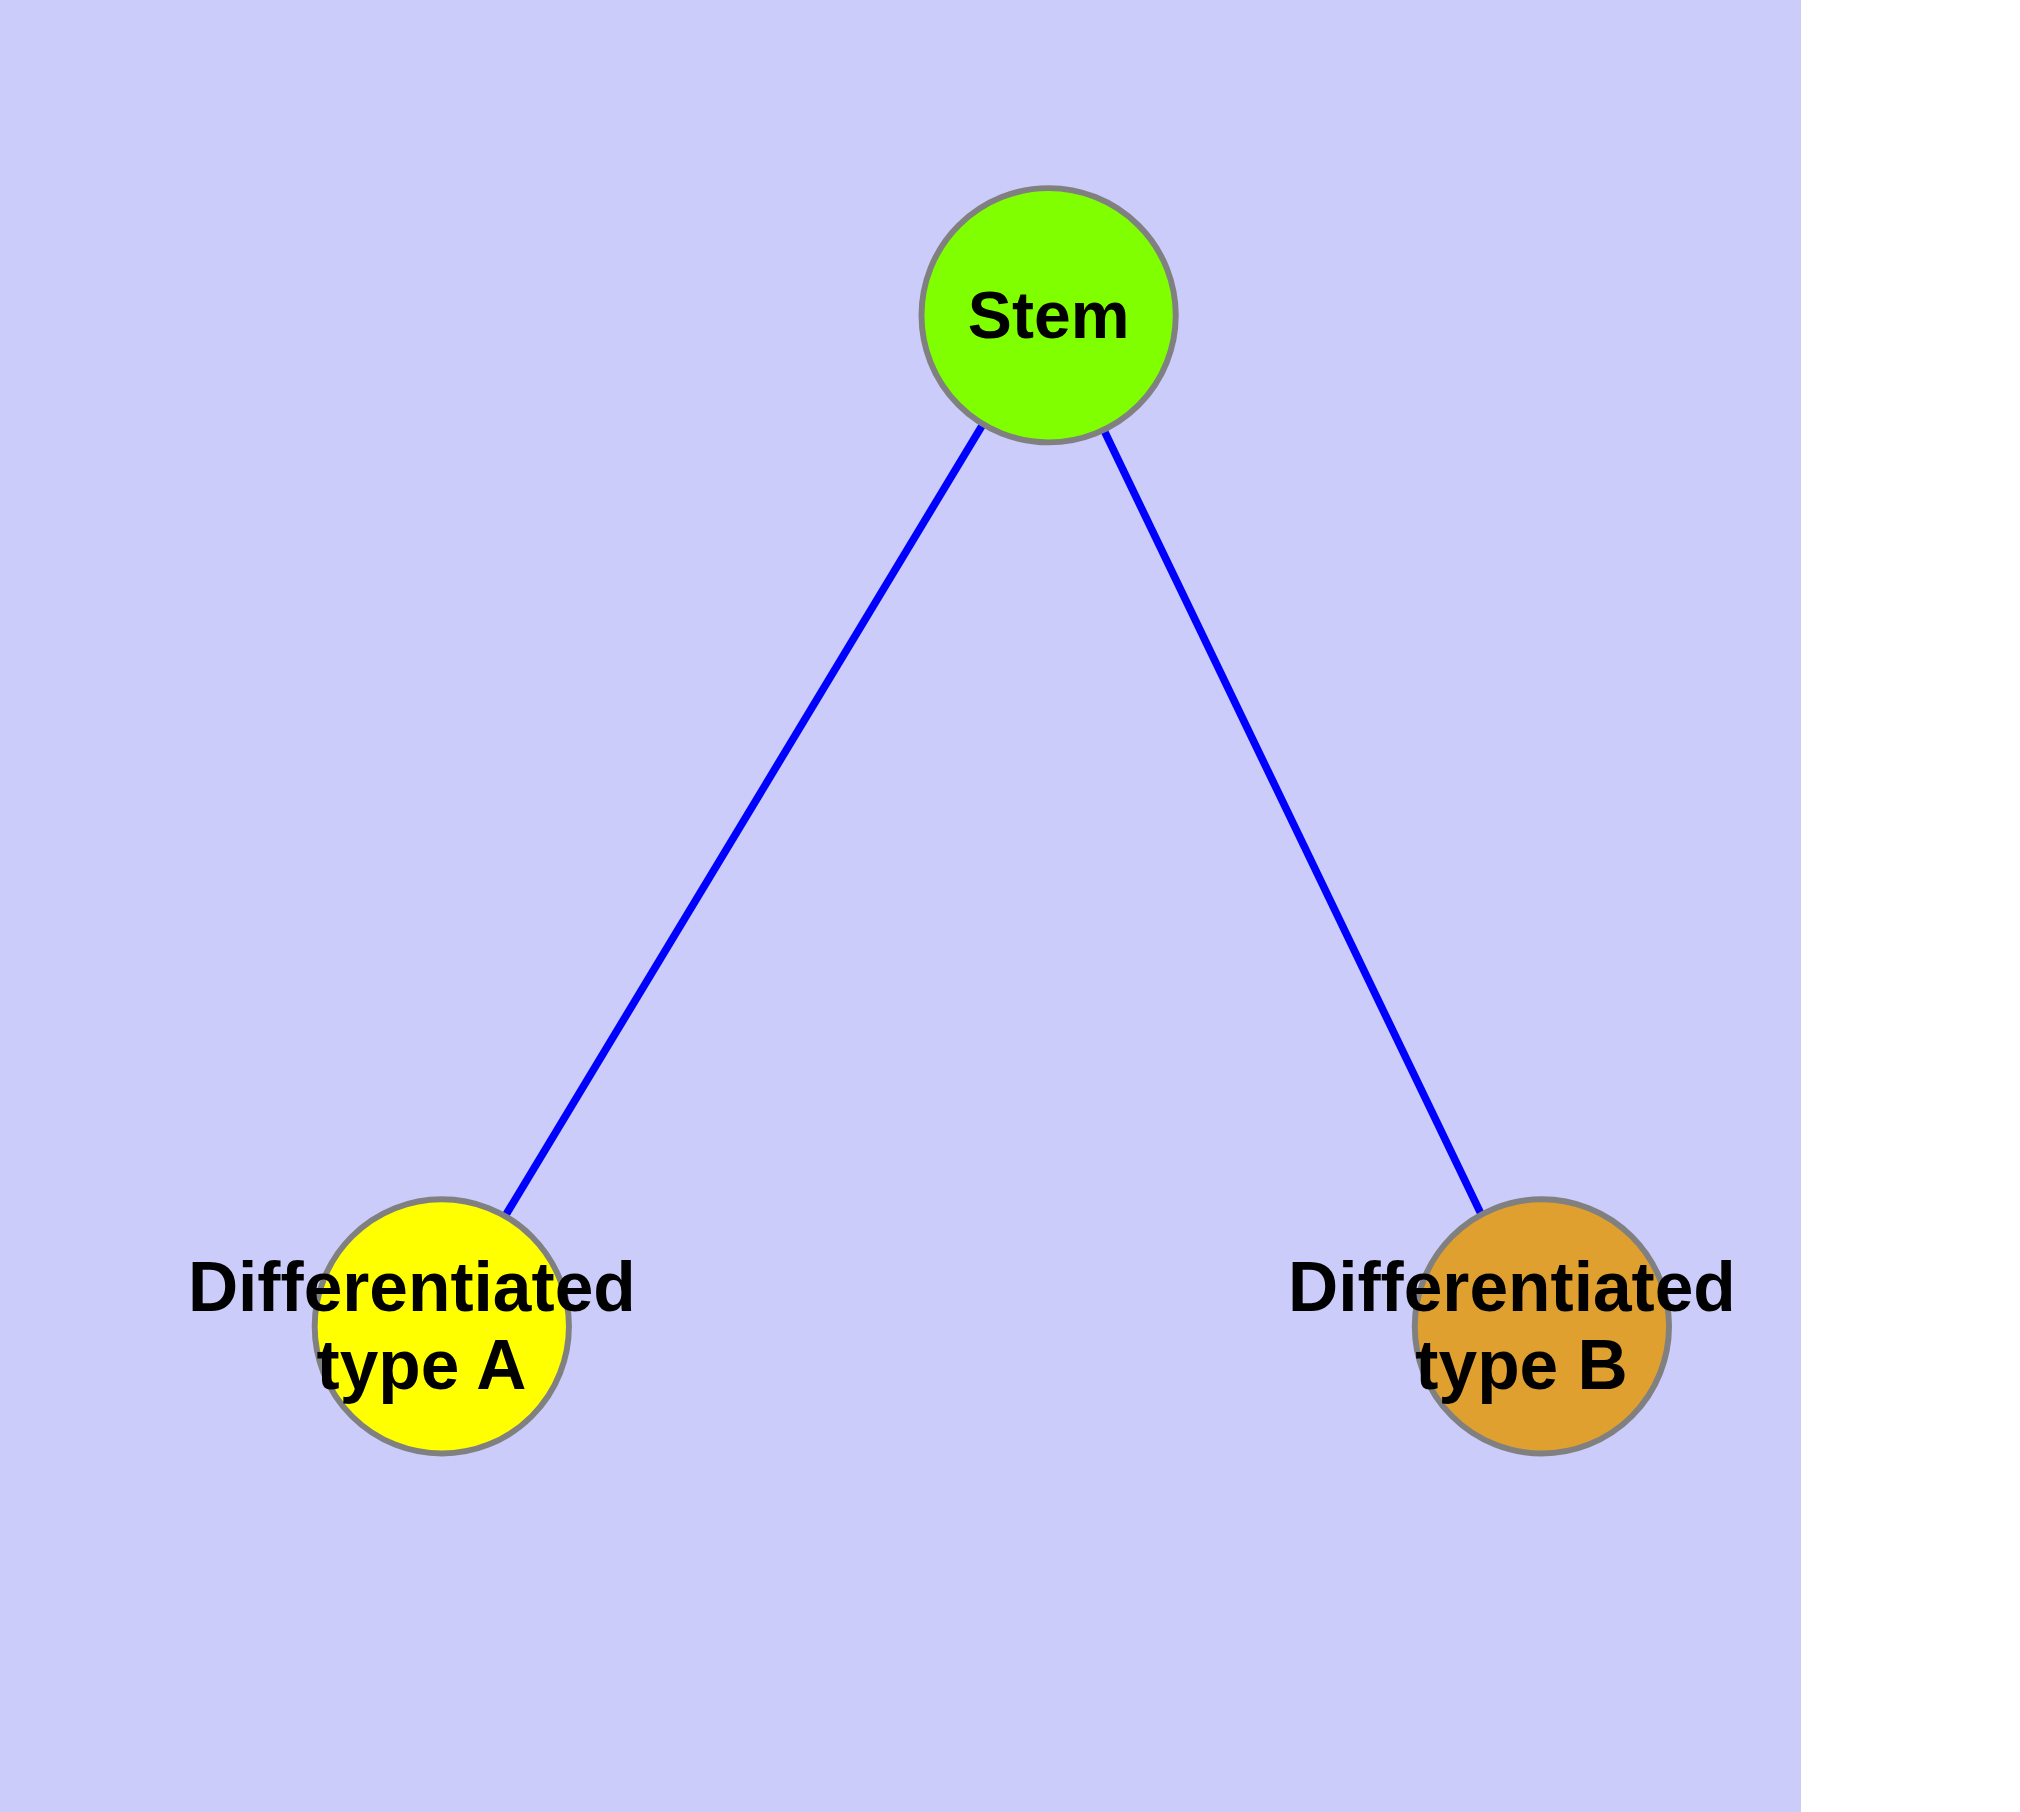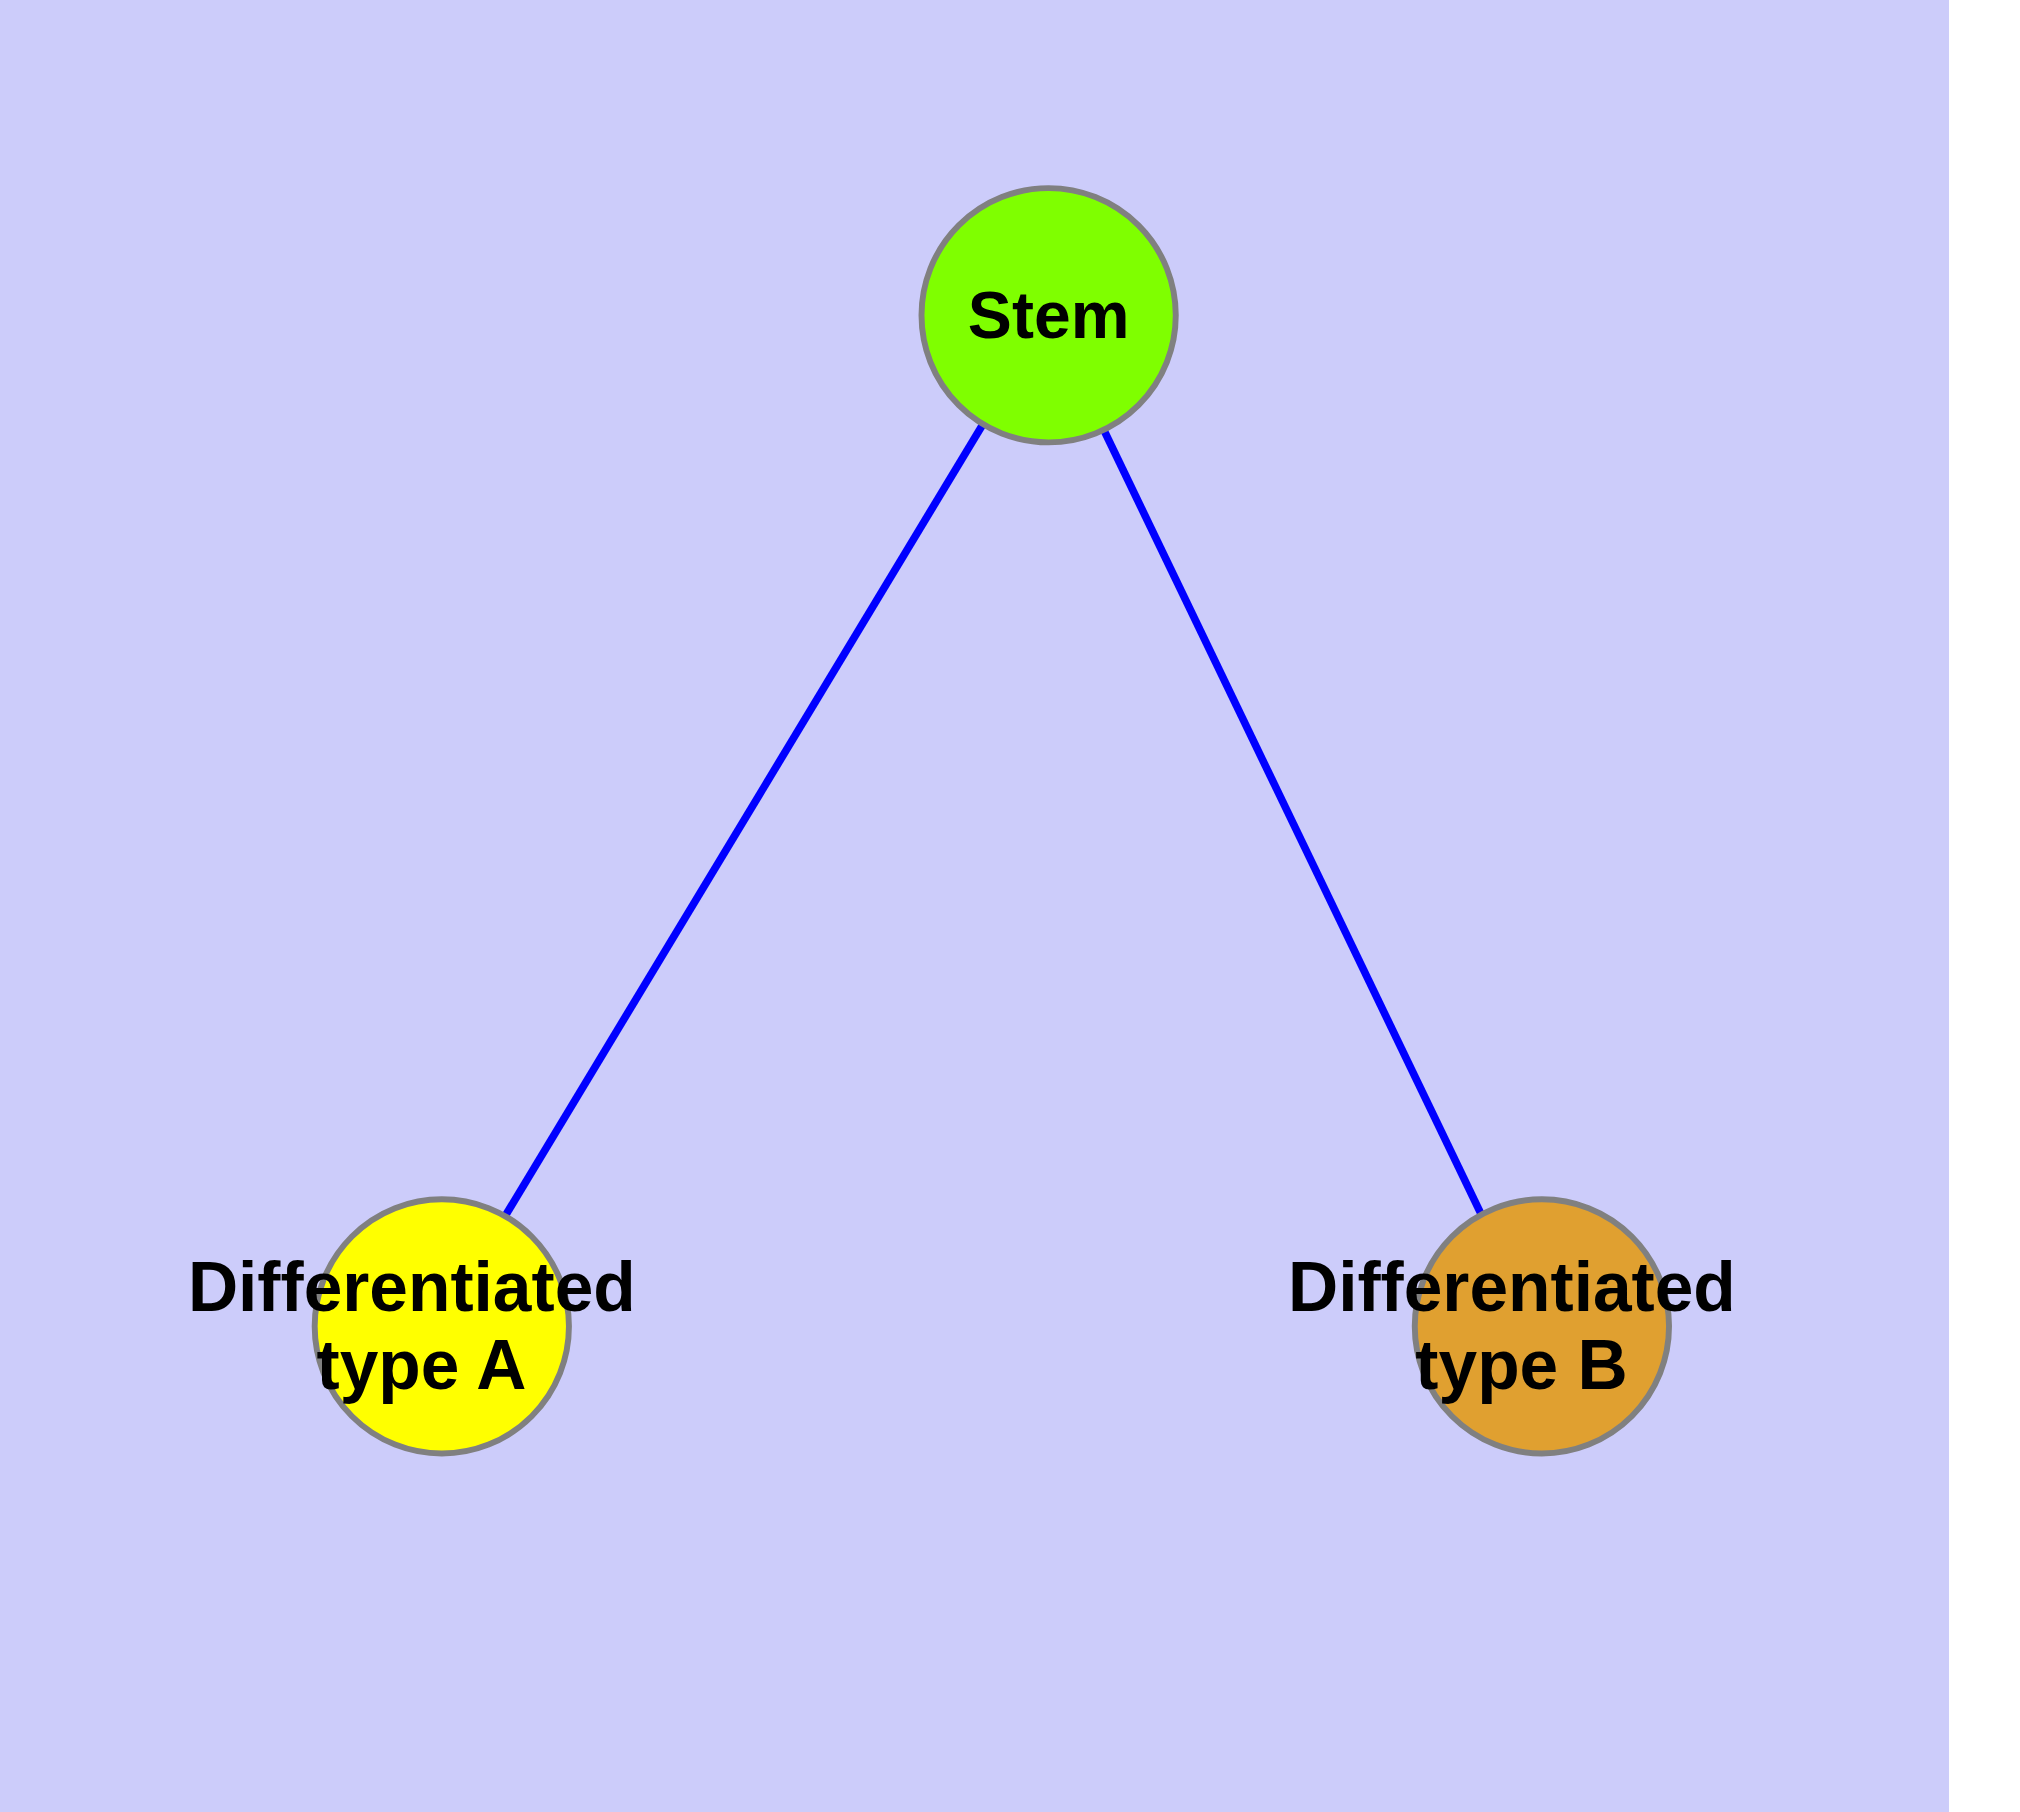--- a/index.html
+++ b/index.html
@@ -40,21 +40,21 @@
     font-weight: bold;
     fill: #000000;
     text-anchor: middle;
     dominant-baseline: middle;
     paint-order: normal;
   }
 </style>
 </head>
 <body>
 
-<div id="canvas" style="width: 1949px; height: 1812px;">
+<div id="canvas" style="width: 1801px; height: 1812px;">
 
   <div id="bg-rect" style="background: rgb(204, 204, 250);"></div>
 
   <svg id="graph-svg" viewBox="0 0 2384 2138" xmlns="http://www.w3.org/2000/svg" style="width: 2021px; height: 1812px;">
 
     <g>
       <line class="edge-line" x1="1237" y1="372" x2="595" y2="1436" stroke="#0000ff" stroke-width="9"></line>
       <line class="edge-line" x1="1237" y1="372" x2="1748" y2="1434" stroke="#0000ff" stroke-width="9"></line>
     </g>
 

